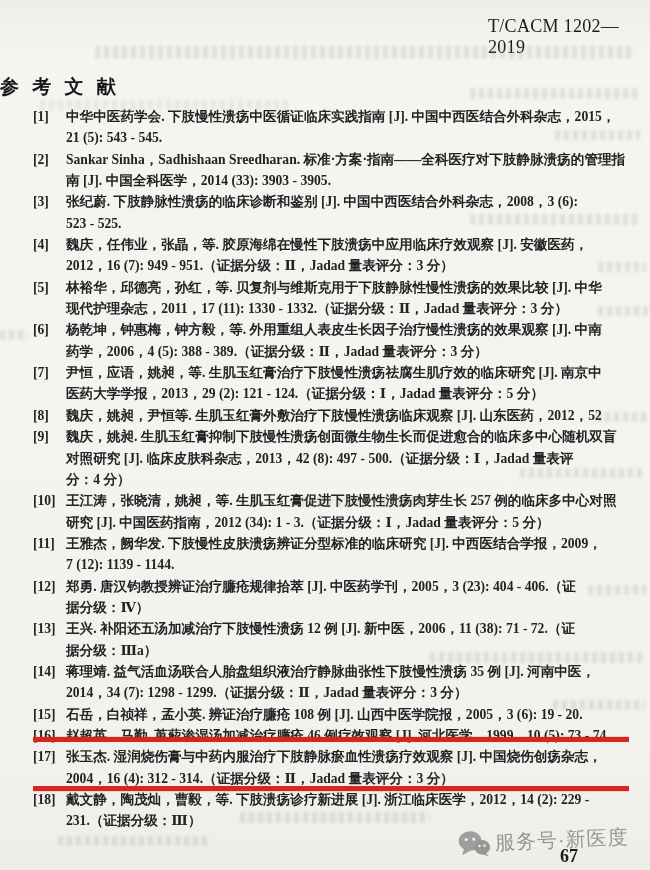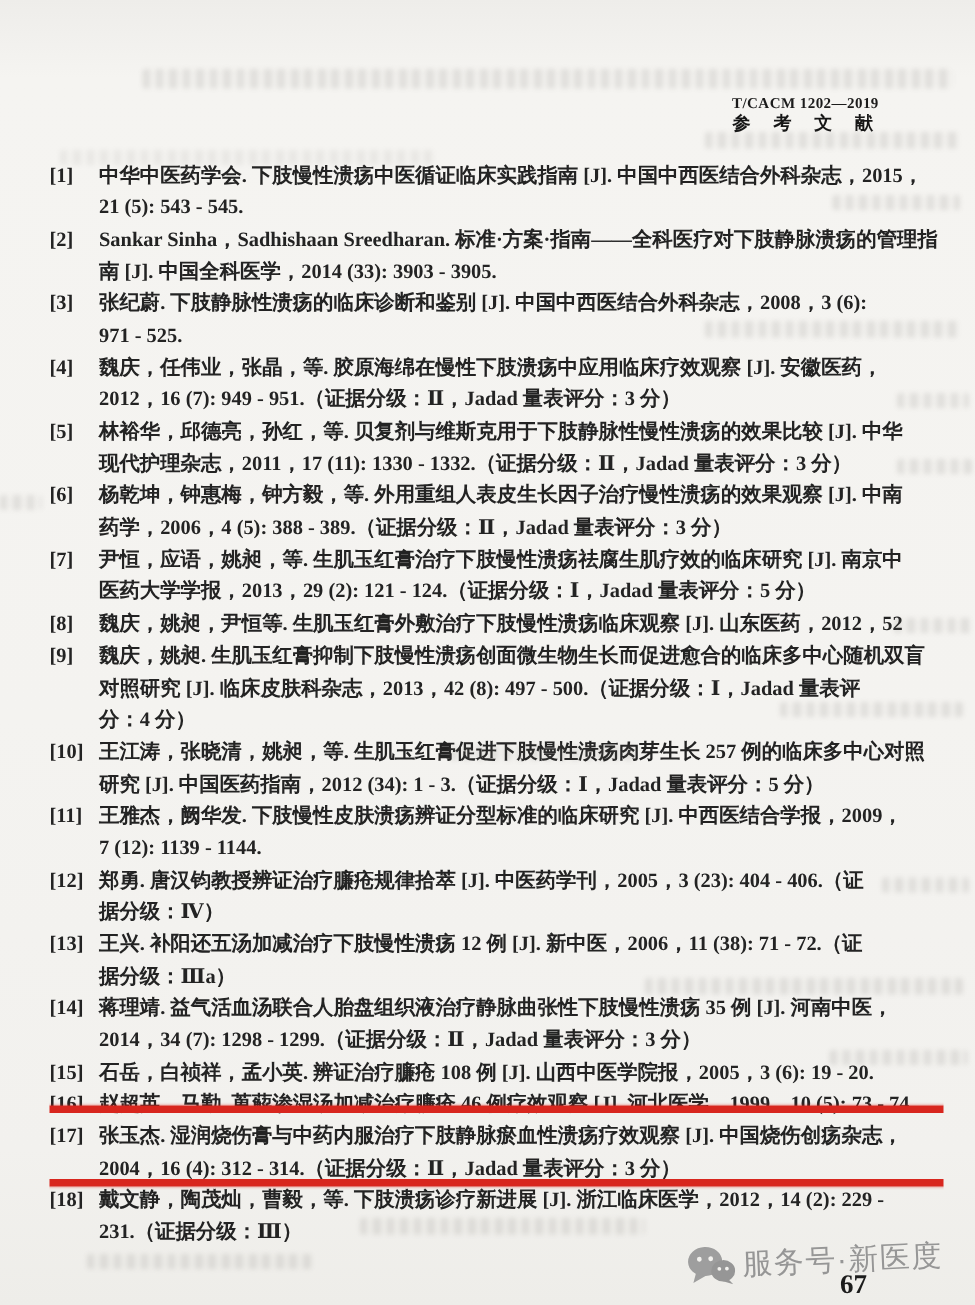--- a/index.html
+++ b/index.html
@@ -9,30 +9,29 @@
     background:#e8e7e4;
   }
   .page{
     position:relative;width:650px;height:870px;overflow:hidden;
     background:linear-gradient(180deg,#eeedea 0%,#f5f4f1 6%,#f4f3f0 55%,#f2f1ee 88%,#eeede9 100%);
     color:#1d1d1d;
   }
   
   .doc-code{
     position:absolute;top:16px;left:488px;
-    font-size:10px;font-weight:bold;letter-spacing:.3px;
+    font-size:18px;font-weight:normal;letter-spacing:.3px;
     color:#1b1b1b;
-    margin-top:48px;
   }
   
   .title{
     position:absolute;top:74px;left:0;width:586px;margin:0;
-    text-align:right;
-    font-family:Liberation Mono, monospace;
-    font-size:12px;font-weight:bold;letter-spacing:4px;color:#161616;
+    text-align:left;
+    font-family:Liberation Sans, sans-serif;
+    font-size:19px;font-weight:bold;letter-spacing:4px;color:#161616;
   }
   
   .refs{
     position:absolute;top:106px;left:33px;right:21px;
     font-size:13.6px;line-height:21.35px;font-weight:600;
     color:#232323;overflow:hidden;
   }
   .ref{display:flex;}
   .num{flex:0 0 33px;white-space:nowrap;}
   .body{flex:1 1 auto;min-width:0;}
@@ -87,21 +86,21 @@
         <span class="num">[2]</span>
         <div class="body">
           <div class="line">Sankar Sinha，Sadhishaan Sreedharan. 标准·方案·指南——全科医疗对下肢静脉溃疡的管理指</div>
           <div class="line">南 [J]. 中国全科医学，2014 (33): 3903 - 3905.</div>
         </div>
       </div>
       <div class="ref">
         <span class="num">[3]</span>
         <div class="body">
           <div class="line">张纪蔚. 下肢静脉性溃疡的临床诊断和鉴别 [J]. 中国中西医结合外科杂志，2008，3 (6):</div>
-          <div class="line">971 - 525.</div>
+          <div class="line">523 - 525.</div>
         </div>
       </div>
       <div class="ref">
         <span class="num">[4]</span>
         <div class="body">
           <div class="line">魏庆，任伟业，张晶，等. 胶原海绵在慢性下肢溃疡中应用临床疗效观察 [J]. 安徽医药，</div>
           <div class="line">2012，16 (7): 949 - 951.（证据分级：Ⅱ，Jadad 量表评分：3 分）</div>
         </div>
       </div>
       <div class="ref">

